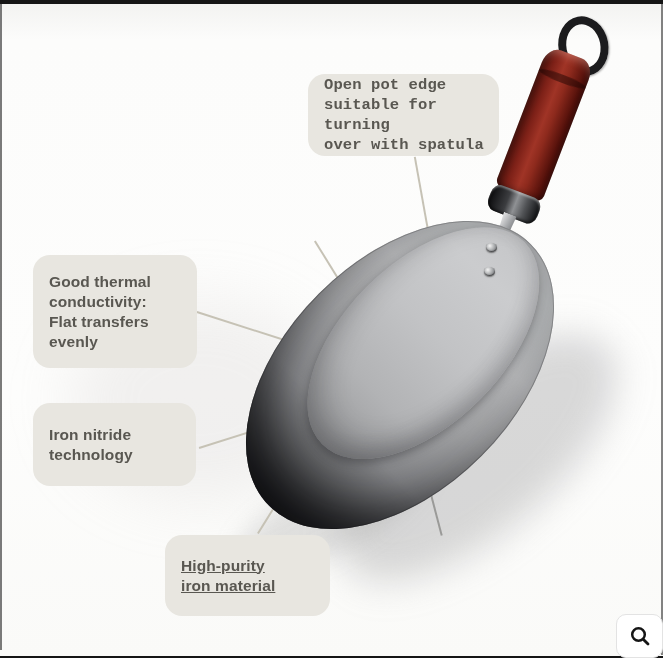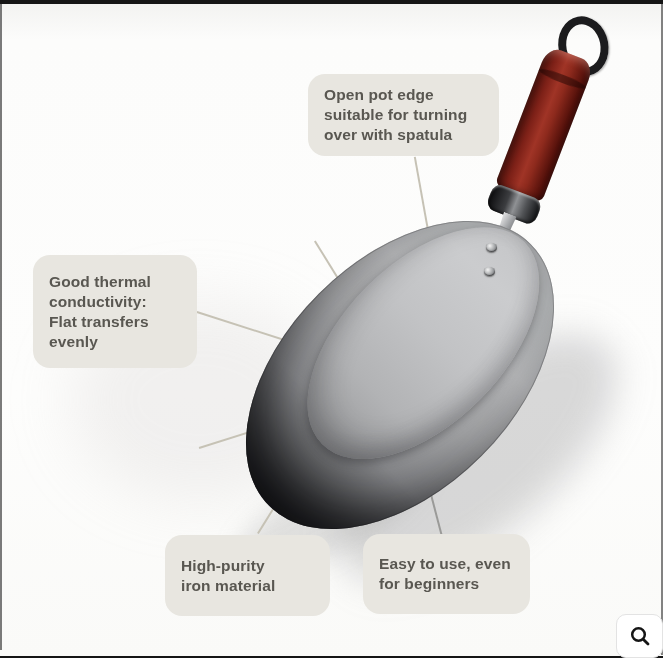--- a/index.html
+++ b/index.html
@@ -85,25 +85,25 @@
   }
 
   
   .label{
     position:absolute;z-index:5;box-sizing:border-box;
     background:var(--label-bg,#e8e6e0);color:var(--label-text,#595751);
     border-radius:17px;display:flex;align-items:center;
     padding:0 8px 0 16px;white-space:pre-line;
     font-weight:bold;font-size:15.5px;line-height:20px;letter-spacing:.1px;
   }
-  .label-open-pot{left:308px;top:74px;width:191px;height:82px;}
+  .label-open-pot{left:308px;top:74px;width:191px;height:82px;font-family:Liberation Mono, monospace;}
   .label-flat-pan{left:187px;top:164px;width:171px;height:74px;}
   .label-thermal{left:33px;top:255px;width:164px;height:113px;}
   .label-nitride{left:33px;top:403px;width:163px;height:83px;}
-  .label-purity{left:165px;top:535px;width:165px;height:81px;}
+  .label-purity{left:165px;top:535px;width:165px;height:81px;text-decoration:underline;}
   .label-easy{left:363px;top:534px;width:167px;height:80px;}
 
   
   .zoom-btn{
     position:absolute;left:616px;top:614px;width:47px;height:44px;z-index:10;
     background:#ffffff;border:1px solid #e3e3e3;border-radius:10px;
     display:flex;align-items:center;justify-content:center;cursor:pointer;padding:0;
   }
   .zoom-btn svg{display:block;}
 </style>
@@ -138,24 +138,24 @@
   <div class="rivet rivet-1"></div>
   <div class="rivet rivet-2"></div>
 
   <div class="label label-open-pot">Open pot edge
 suitable for turning
 over with spatula</div>
   <div class="label label-thermal">Good thermal
 conductivity:
 Flat transfers
 evenly</div>
+  <div class="label label-nitride">Iron nitride
+technology</div>
   <div class="label label-purity">High-purity
 iron material</div>
-  <div class="label label-easy">Easy to use, even
-for beginners</div>
 
   <button class="zoom-btn" type="button">
     <span>
       <svg width="22" height="22" viewBox="0 0 22 22" fill="none">
         <circle cx="9.5" cy="9.5" r="6.3" stroke="#151515" stroke-width="2.5"></circle>
         <line x1="14.2" y1="14.2" x2="19" y2="19" stroke="#151515" stroke-width="2.8" stroke-linecap="round"></line>
       </svg>
     </span>
   </button>
 

